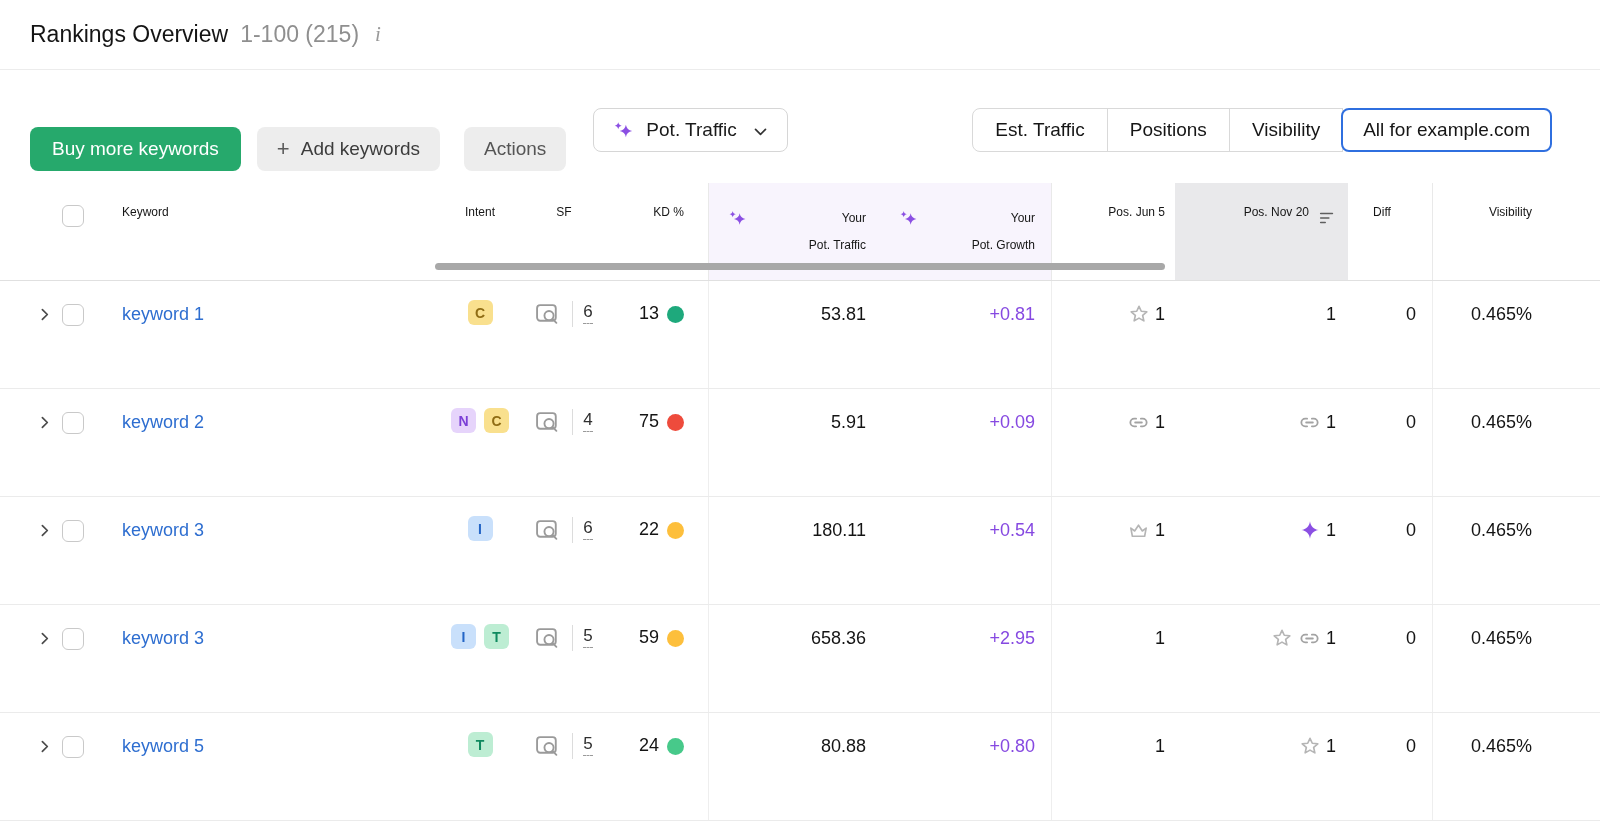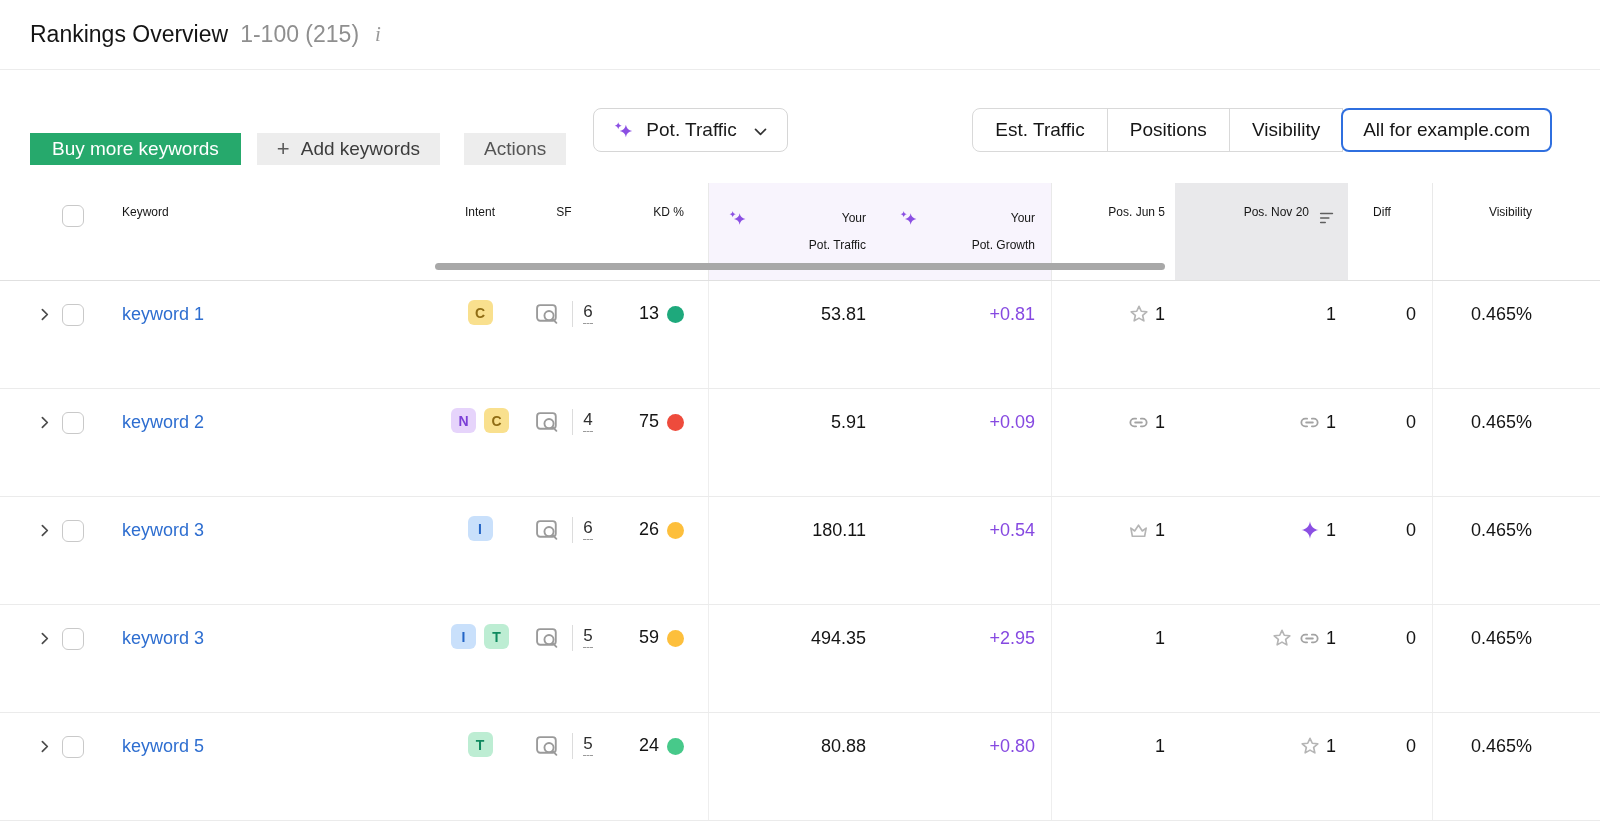--- a/index.html
+++ b/index.html
@@ -16,21 +16,21 @@
     width:1600px;height:837px;margin:0;background:#fff;color:#1a1a1a;
     font-family:"Liberation Sans", sans-serif;overflow:hidden;
   }
   
   .page-header{display:flex;align-items:center;height:70px;padding-left:30px;border-bottom:1px solid #ececec;}
   .page-title{font-size:23px;font-weight:400;margin:0;color:#141414;}
   .range{margin-left:12px;font-size:23px;color:#8f8f8f;}
   .info{margin-left:16px;color:#9a9a9a;font-family:"Liberation Serif",serif;font-style:italic;font-size:21px;cursor:pointer;}
   
   .toolbar{display:flex;align-items:center;margin:38px 48px 0 30px;height:44px;}
-  .btn{height:32px;border:none;border-radius:0;font-size:19px;font-family:inherit;display:flex;align-items:center;cursor:pointer;white-space:nowrap;margin-top:38px;}
+  .btn{height:44px;border:none;border-radius:8px;font-size:19px;font-family:inherit;display:flex;align-items:center;cursor:pointer;white-space:nowrap;margin-top:38px;}
   .btn-buy{background:var(--accent-green,#26a96c);color:#fff;padding:0 22px;}
   .btn-gray{background:#ededed;color:#3c3c3c;padding:0 20px;}
   .btn-add{margin-left:16px;}
   .btn-actions{margin-left:24px;color:#555;}
   .plus{font-size:22px;margin-right:11px;color:#5a5a5a;font-weight:400;line-height:1;}
   .dropdown{margin-left:27px;background:#fff;border:1px solid #d6d6d6;border-radius:8px;height:44px;padding:0 18px;display:flex;align-items:center;gap:11px;font-size:19px;color:#1a1a1a;font-family:inherit;cursor:pointer;}
   .chev{display:inline-flex;margin-left:4px;margin-top:2px;}
   .spacer{flex:1;}
   .tab-group{display:flex;height:44px;align-items:stretch;}
   .tab{background:#fff;border:1px solid #d9d9d9;margin-left:-1px;padding:0 22px;font-size:19px;color:#161616;font-family:inherit;cursor:pointer;white-space:nowrap;}
@@ -292,21 +292,21 @@
         <svg viewBox="0 0 26 24" width="27" height="25">
             <rect x="2" y="3" width="18" height="15" rx="3" fill="none" stroke="#9a9a9a" stroke-width="1.8"></rect>
             <circle cx="13.5" cy="13" r="4.4" fill="#fff" stroke="#9a9a9a" stroke-width="1.8"></circle>
             <path d="M17 16.5L20.6 20" stroke="#9a9a9a" stroke-width="1.8" stroke-linecap="round"></path>
           </svg>
       </span>
       <span class="sf-div"></span>
       <span class="sf-num">6</span>
     </div>
     <div class="cell c-kd">
-      <span>26</span>
+      <span>22</span>
       <span class="kd-dot" style="background: rgb(253, 191, 60);"></span>
     </div>
     <div class="cell c-traffic">180.11</div>
     <div class="cell c-growth">+0.54</div>
     <div class="cell c-pos c-posjun">
         <span class="pos-icon">
           <svg viewBox="0 0 24 24" width="23" height="23">
             <path d="M4 9.5l4 3 4-6 4 6 4-3-1.6 8.5h-12.8z" fill="none" stroke="#b5b5b5" stroke-width="1.7" stroke-linejoin="round"></path>
           </svg>
         </span>
@@ -348,21 +348,21 @@
             <path d="M17 16.5L20.6 20" stroke="#9a9a9a" stroke-width="1.8" stroke-linecap="round"></path>
           </svg>
       </span>
       <span class="sf-div"></span>
       <span class="sf-num">5</span>
     </div>
     <div class="cell c-kd">
       <span>59</span>
       <span class="kd-dot" style="background: rgb(253, 191, 60);"></span>
     </div>
-    <div class="cell c-traffic">494.35</div>
+    <div class="cell c-traffic">658.36</div>
     <div class="cell c-growth">+2.95</div>
     <div class="cell c-pos c-posjun">
         <span class="pos-value">1</span>
       </div>
     <div class="cell c-pos c-posnov">
         <span class="pos-icon">
           <svg viewBox="0 0 24 24" width="22" height="22">
             <path d="M12 3.6l2.5 5.4 6 .6-4.5 4 1.3 5.9L12 16.5l-5.3 3 1.3-5.9-4.5-4 6-.6z" fill="none" stroke="#b5b5b5" stroke-width="1.8" stroke-linejoin="round"></path>
           </svg>
         </span>

